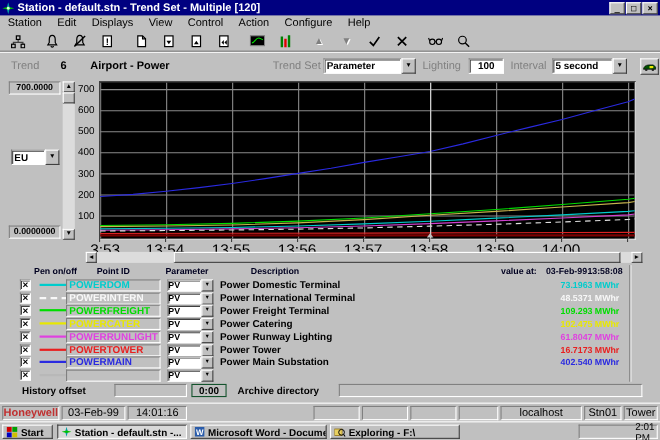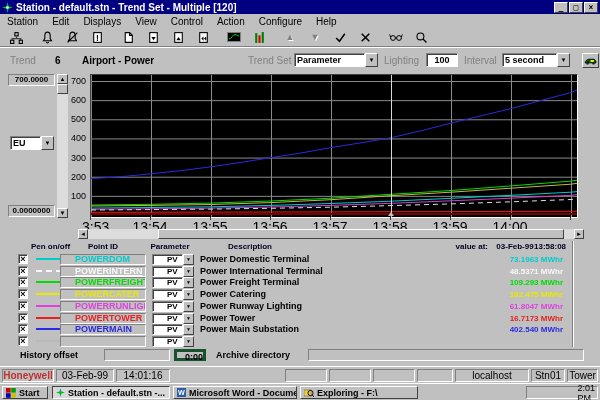--- a/index.html
+++ b/index.html
@@ -50,23 +50,23 @@
   #ylabels span { position:absolute; width:20px; text-align:right; font-size:9px; color:#000; left:66px; }
   #xlabels { left:90px; top:219px; width:500px; height:10px; font-size:14px; color:#000; }
   #xlabels span { position:absolute; top:0; white-space:nowrap; }
   #xlabels .tick { position:absolute; top:-2px; width:1px; height:3px; background:#404040; }
 
   
   .penhdr { position:absolute; font-size:8px; font-weight:bold; color:#000020; text-align:center; }
   .pen-row { position:relative; height:11px; }
   .pen-check { position:absolute; left:18px; top:0; width:10px; height:10px; background:#fff; border:1px solid; border-color:#808080 #fff #fff #808080; box-shadow:inset 1px 1px 0 #404040; font-size:9px; line-height:8px; text-align:center; color:#000; font-weight:bold; }
   .pen-line { position:absolute; left:36px; top:4px; width:26px; border-top:2px solid #fff; }
-  .pen-pointid { position:absolute; left:60px; top:0; width:86px; height:11px; background:#c0c0c0; border:1px solid; border-color:#808080 #fff #fff #808080; font-size:9px; font-weight:bold; padding:0 14px; line-height:9px; white-space:nowrap; overflow:hidden; }
+  .pen-pointid { position:absolute; left:60px; top:0; width:86px; height:11px; background:#c0c0c0; border:1px solid; border-color:#808080 #fff #fff #808080; font-size:9px; font-weight:bold; padding:0 2px; line-height:9px; white-space:nowrap; overflow:hidden; }
   .pen-param { position:absolute; left:152px; top:0; width:42px; height:11px; display:flex; }
-  .pen-param .ddfield { font-size:8px; padding:0 14px; line-height:9px; }
+  .pen-param .ddfield { font-size:8px; padding:0 0; line-height:9px; }
   .pen-param .ddbtn { width:11px; font-size:5px; line-height:9px; }
   .pen-desc { position:absolute; left:200px; top:0; width:235px; font-size:9px; font-weight:bold; color:#000; line-height:11px; white-space:nowrap; }
   .pen-value { position:absolute; left:440px; top:0; width:123px; font-size:8px; font-weight:bold; text-align:right; line-height:11px; white-space:nowrap; }
 
   
   #historyrow { left:0; top:348px; width:600px; height:14px; font-size:9px; font-weight:bold; }
   #historyrow span { position:absolute; top:2px; }
 
   
   #statusbar { left:0; top:366px; width:600px; height:17px; border-top:1px solid #fff; font-size:10px; }
@@ -331,21 +331,21 @@
     <span class="pen-param">
       <span class="ddfield">PV</span>
       <span class="ddbtn">▼</span>
     </span>
     <span class="pen-desc">Power Domestic Terminal</span>
     <span class="pen-value" style="color: rgb(0, 204, 204);">73.1963 MWhr</span>
   </div>
     <div class="pen-row">
     <span class="pen-check">×</span>
     <span class="pen-line" style="border-top-color: rgb(248, 248, 248); border-top-style: dashed;"></span>
-    <span class="pen-pointid" style="color: rgb(248, 248, 248); text-decoration: underline;">POWERINTERN</span>
+    <span class="pen-pointid" style="color: rgb(248, 248, 248);">POWERINTERN</span>
     <span class="pen-param">
       <span class="ddfield">PV</span>
       <span class="ddbtn">▼</span>
     </span>
     <span class="pen-desc">Power International Terminal</span>
     <span class="pen-value" style="color: rgb(248, 248, 248);">48.5371 MWhr</span>
   </div>
     <div class="pen-row">
     <span class="pen-check">×</span>
     <span class="pen-line" style="border-top-color: rgb(0, 221, 0);"></span>
@@ -411,21 +411,21 @@
     </span>
     <span class="pen-desc"></span>
     <span class="pen-value" style="color: rgb(184, 184, 184);"></span>
   </div>
   </div>
 <div class="abs" style="left:572px;top:241px;width:1px;height:106px;background:#808080;box-shadow:1px 0 0 #ffffff"></div>
 
 <div id="historyrow" class="abs">
   <span style="left:20px">History offset</span>
   <div class="abs in" style="left:104px;top:1px;width:66px;height:12px;background:#c0c0c0"></div>
-  <div class="abs" style="left:174px;top:1px;width:32px;height:12px;border:3px solid #14532d;text-align:right;font-weight:bold;font-size:9px;line-height:10px">0:00</div>
+  <div class="abs" style="left:174px;top:1px;width:32px;height:12px;border:1px solid #14532d;text-align:center;font-weight:bold;font-size:9px;line-height:10px">0:00</div>
   <span style="left:216px">Archive directory</span>
   <div class="abs in" style="left:308px;top:1px;width:276px;height:12px;background:#c0c0c0"></div>
 </div>
 
 <div id="statusbar" class="abs">
   <div class="sseg" style="left:2px;width:52px;color:#c03030;font-weight:bold">Honeywell</div>
   <div class="sseg" style="left:56px;width:58px">03-Feb-99</div>
   <div class="sseg" style="left:116px;width:54px">14:01:16</div>
   <div class="sseg" style="left:285px;width:42px"></div>
   <div class="sseg" style="left:329px;width:42px"></div>

